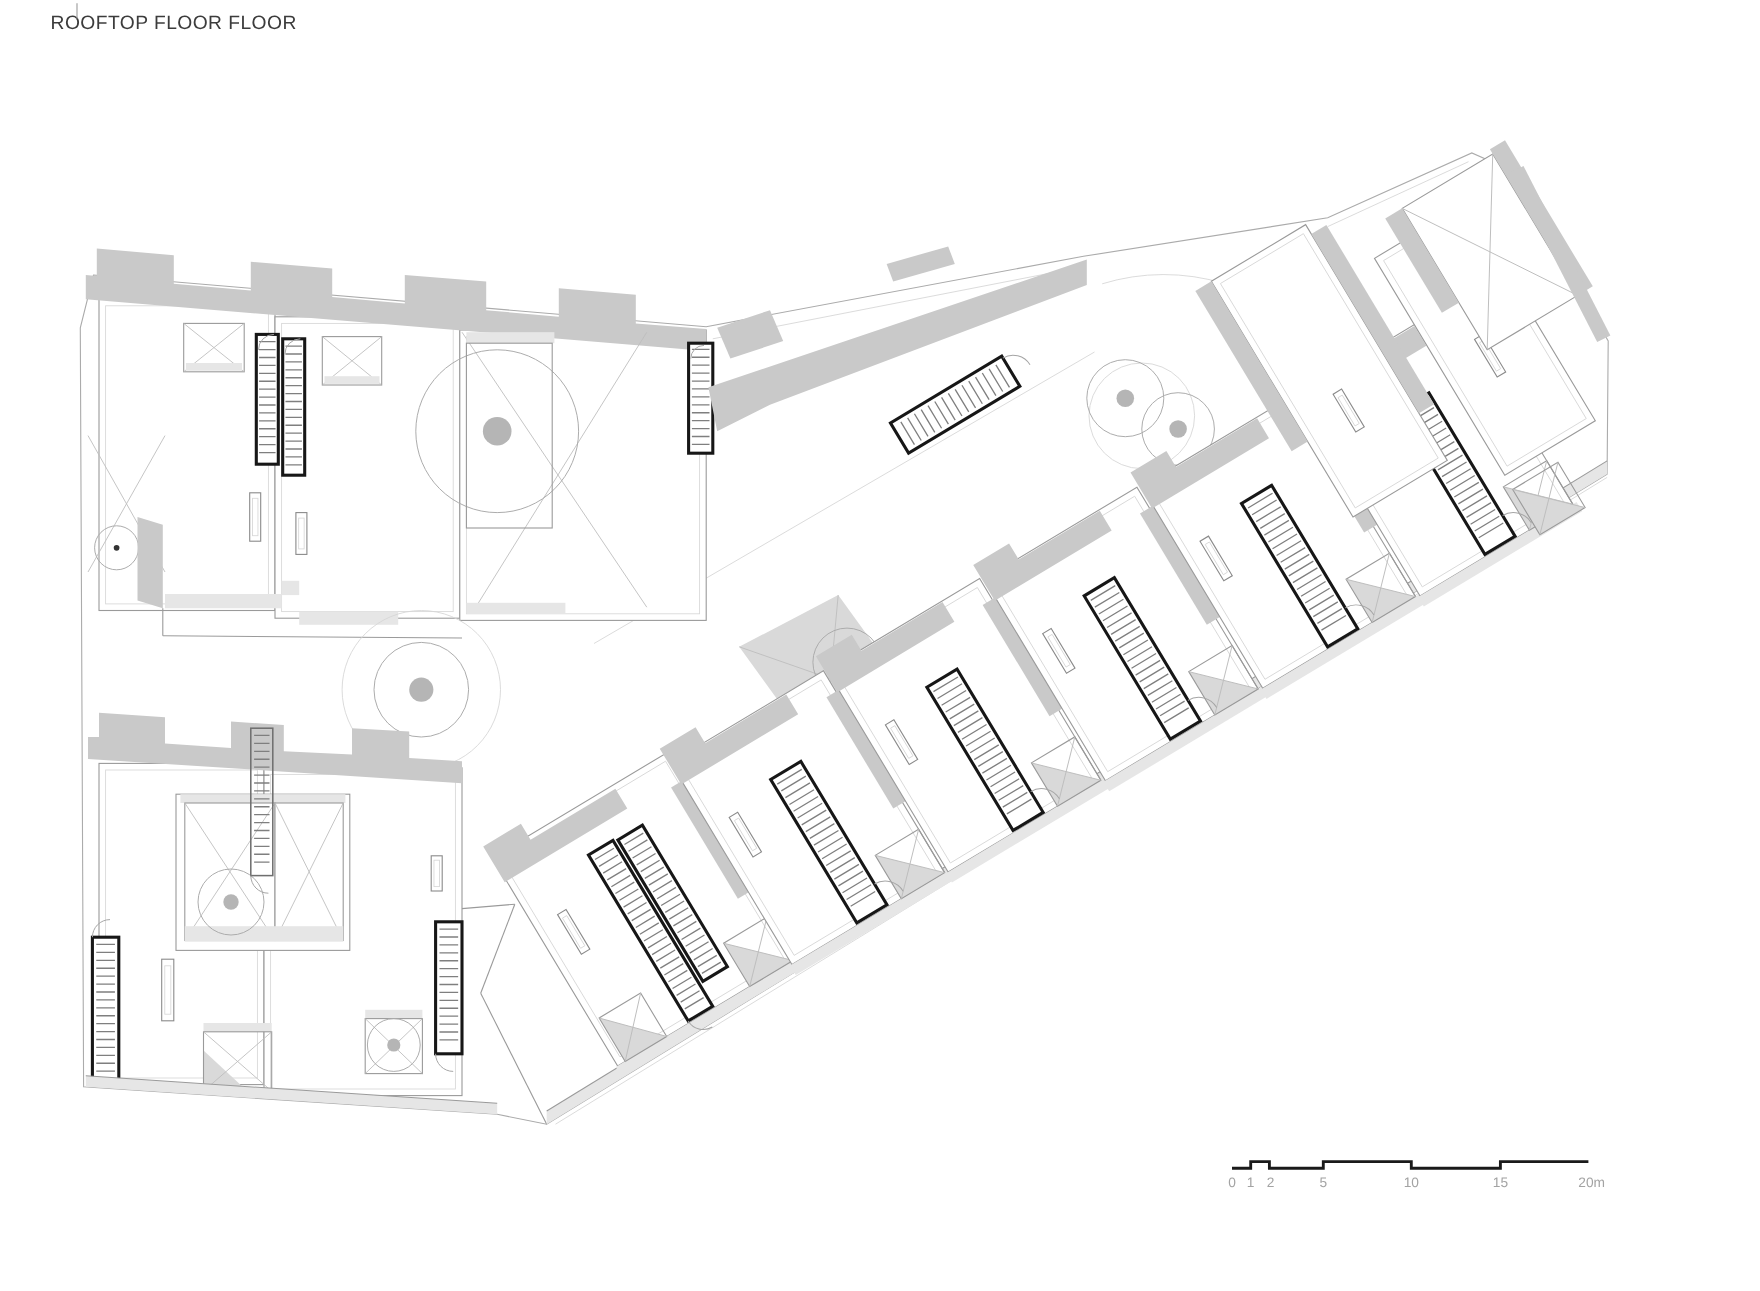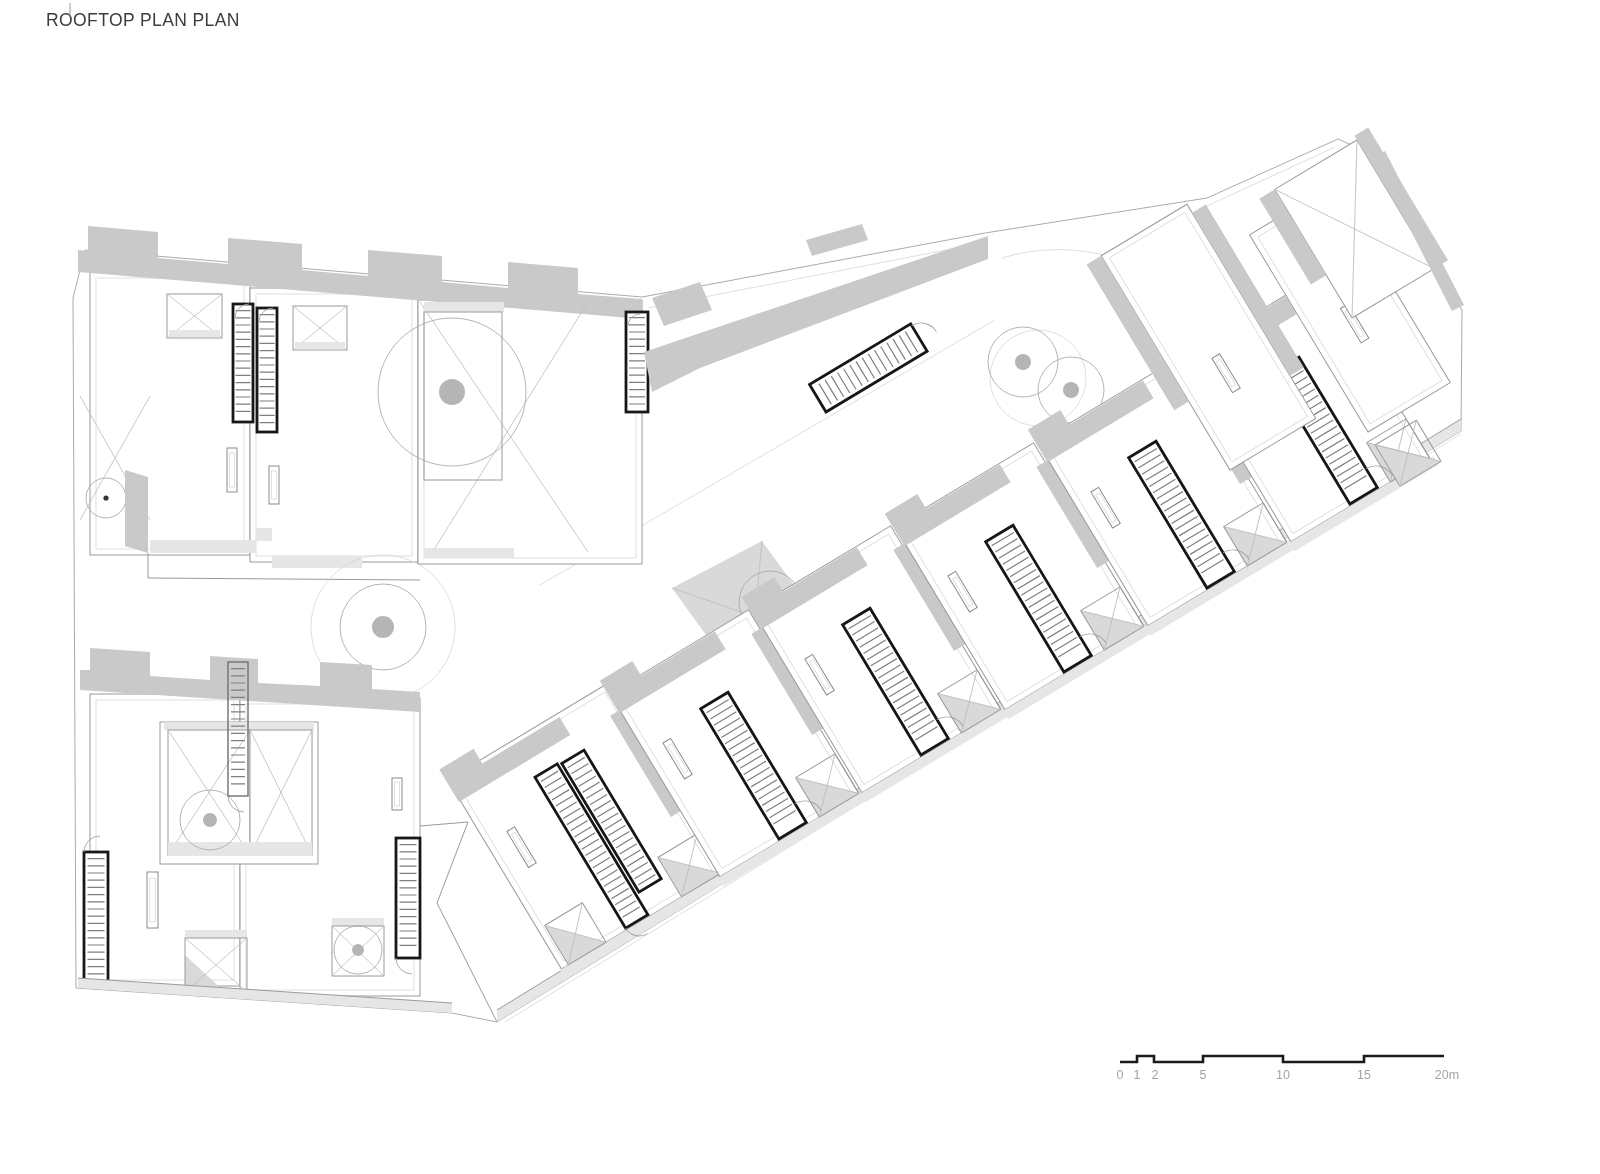--- a/index.html
+++ b/index.html
@@ -25,21 +25,21 @@
   .slot{fill:#ffffff;stroke:#8a8a8a;stroke-width:1;}
   .treecirc{fill:none;stroke:#ababab;stroke-width:.9;}
   .dot{fill:#b5b5b5;}
   .sbar{fill:none;stroke:#1a1a1a;stroke-width:2.6;}
   .lbl{fill:#a3a3a3;font-size:12.5px;font-family:"Liberation Sans",sans-serif;}
 </style>
 </head>
 <body>
 
 <div class="sheet">
-  <div class="title">ROOFTOP PLAN PLAN</div>
+  <div class="title">ROOFTOP FLOOR FLOOR</div>
 
   <svg width="1600" height="1174" viewBox="0 0 1600 1174">
 
     <line x1="70" y1="3" x2="70" y2="17" class="ln"></line>
 
     <g>
       <polygon class="site" points="85,250 642,297 985,233 1207,198 1338,139 1381,158 1440,272 1462,310 1461,431 497,1022 452,1013 76,988 73,298"></polygon>
       <line class="faint" x1="648" y1="308" x2="982" y2="243"></line>
       <line class="faint" x1="1207" y1="206" x2="1335" y2="147"></line>
       <line class="faint" x1="540" y1="585" x2="995" y2="320"></line>

